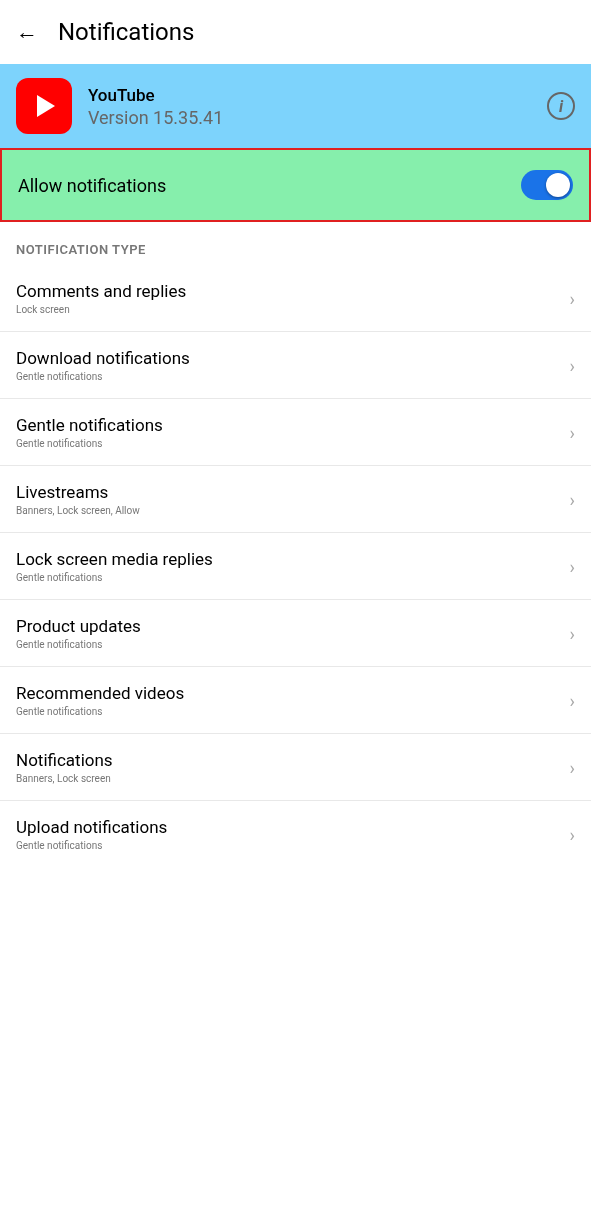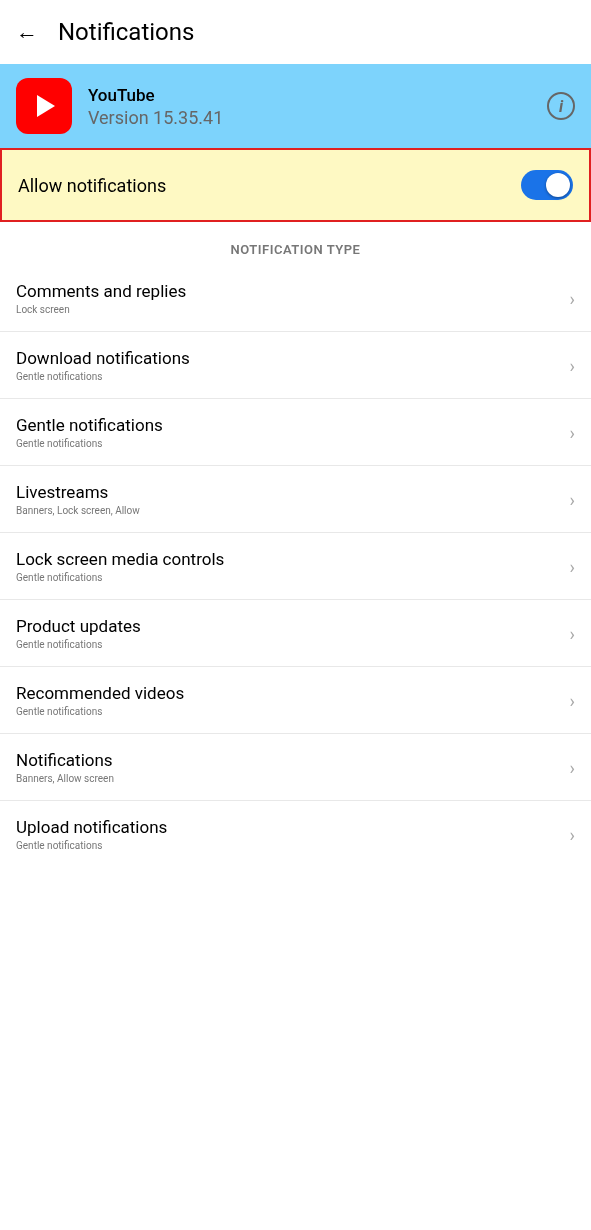--- a/index.html
+++ b/index.html
@@ -97,21 +97,21 @@
       font-weight: bold;
       cursor: pointer;
     }
 
     
     .allow-row {
       display: flex;
       align-items: center;
       justify-content: space-between;
       padding: 20px 16px;
-      background: #fef9c3;
+      background: #86efac;
       border: 2.5px solid #e02020;
       margin: 0;
     }
 
     .allow-label {
       font-size: 18px;
       font-weight: 400;
       color: #000;
     }
 
@@ -141,21 +141,20 @@
       box-shadow: 0 1px 3px rgba(0,0,0,0.4);
     }
 
     
     .section-header {
       padding: 20px 16px 8px 16px;
       font-size: 13px;
       font-weight: 600;
       color: #777;
       letter-spacing: 0.5px;
-      text-align: center;
     }
 
     
     .notif-item {
       display: flex;
       align-items: center;
       justify-content: space-between;
       padding: 16px 16px;
       border-top: 1px solid #e8e8e8;
       cursor: pointer;
@@ -245,21 +244,21 @@
   <div class="notif-item">
     <div class="notif-text">
       <div class="notif-title">Livestreams</div>
       <div class="notif-subtitle">Banners, Lock screen, Allow</div>
     </div>
     <span class="chevron">›</span>
   </div>
 
   <div class="notif-item">
     <div class="notif-text">
-      <div class="notif-title">Lock screen media controls</div>
+      <div class="notif-title">Lock screen media replies</div>
       <div class="notif-subtitle">Gentle notifications</div>
     </div>
     <span class="chevron">›</span>
   </div>
 
   <div class="notif-item">
     <div class="notif-text">
       <div class="notif-title">Product updates</div>
       <div class="notif-subtitle">Gentle notifications</div>
     </div>
@@ -270,21 +269,21 @@
     <div class="notif-text">
       <div class="notif-title">Recommended videos</div>
       <div class="notif-subtitle">Gentle notifications</div>
     </div>
     <span class="chevron">›</span>
   </div>
 
   <div class="notif-item">
     <div class="notif-text">
       <div class="notif-title">Notifications</div>
-      <div class="notif-subtitle">Banners, Allow screen</div>
+      <div class="notif-subtitle">Banners, Lock screen</div>
     </div>
     <span class="chevron">›</span>
   </div>
 
   <div class="notif-item">
     <div class="notif-text">
       <div class="notif-title">Upload notifications</div>
       <div class="notif-subtitle">Gentle notifications</div>
     </div>
     <span class="chevron">›</span>

